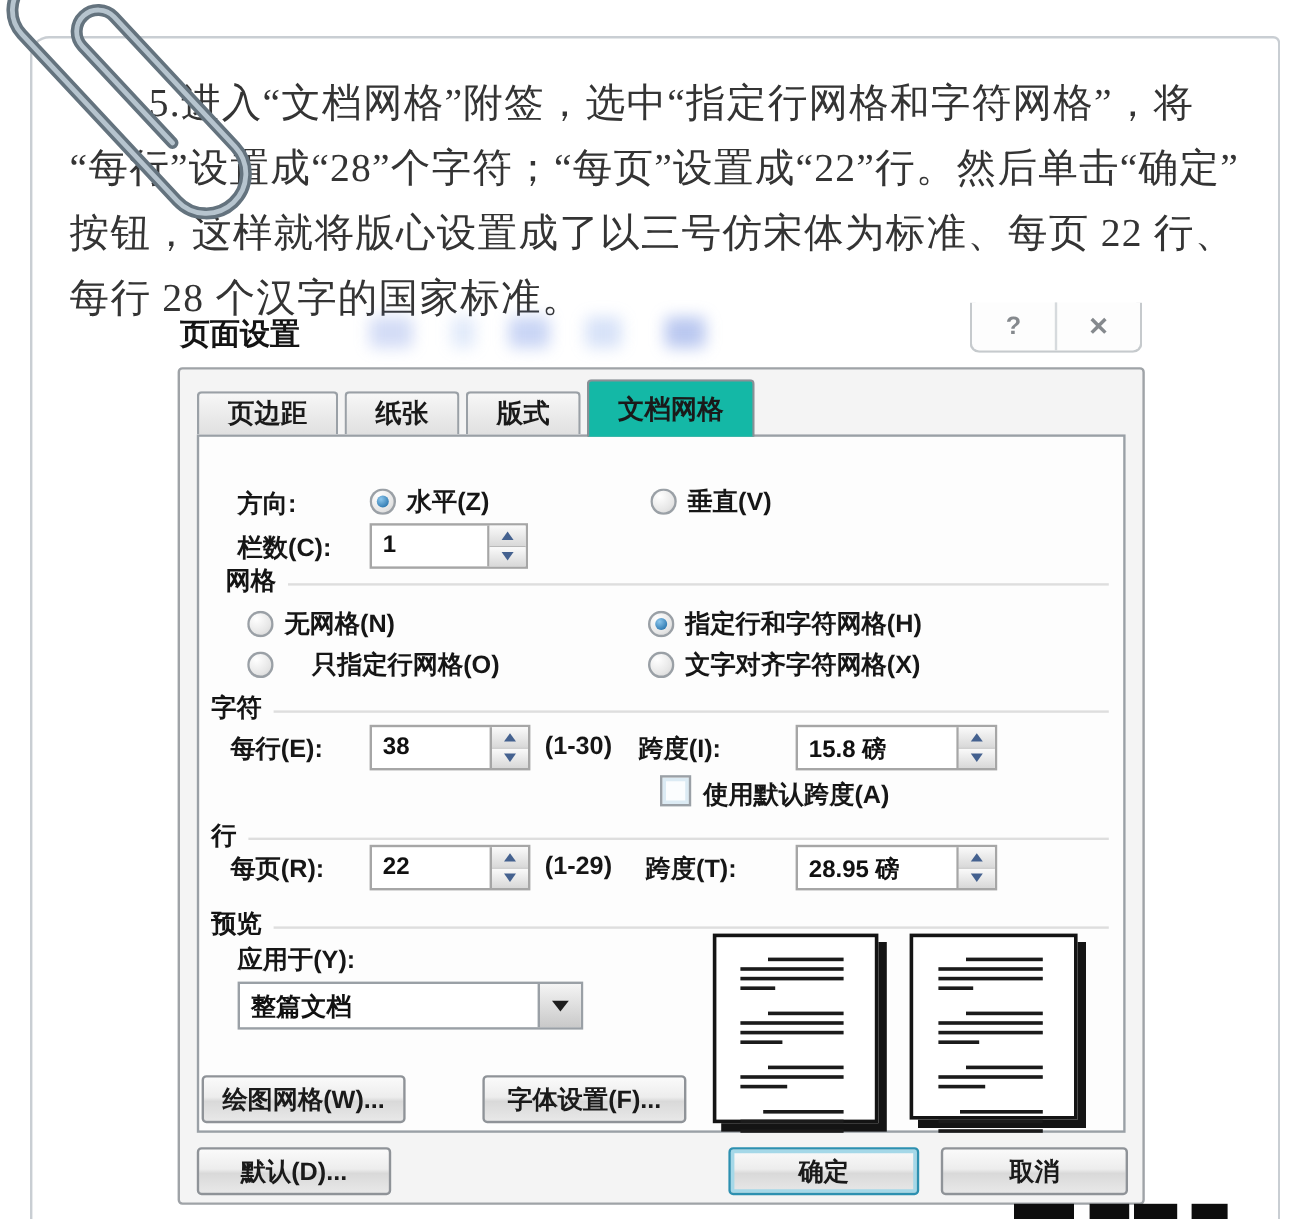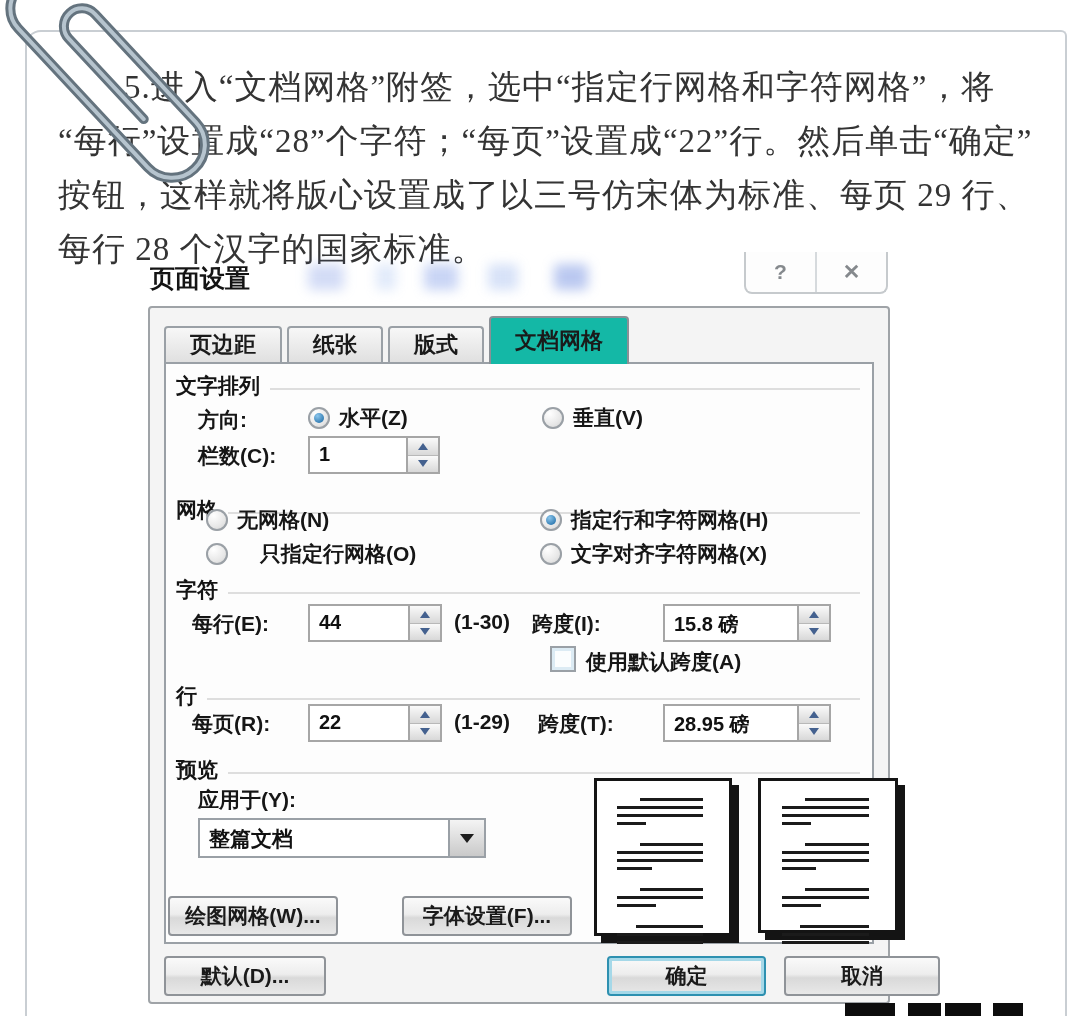--- a/index.html
+++ b/index.html
@@ -10,21 +10,21 @@
         border:2px solid #c9ced3;border-bottom:none;border-radius:16px 6px 0 0;background:#fff;}
   
   .paperclip{position:absolute;left:-6px;top:-44px;width:110px;height:300px;
              transform:rotate(-43deg);transform-origin:55px 60px;z-index:5;}
   
   .note{position:absolute;left:58px;top:60px;width:1002px;
         font-family:"Liberation Serif","DejaVu Serif",serif;
         font-size:33px;line-height:54px;color:#343434;letter-spacing:1px;}
   .note .l1{text-indent:66px;}
   
-  .dialog{position:absolute;left:148px;top:256px;width:742px;height:748px;}
+  .dialog{position:absolute;left:148px;top:256px;width:806px;height:748px;}
   .caption{position:relative;height:50px;}
   .caption-title{position:absolute;left:2px;top:6px;font-size:25px;font-weight:700;color:#141414;}
   .wm{position:absolute;top:8px;height:26px;border-radius:4px;filter:blur(6px);}
   .cap-buttons{position:absolute;right:2px;top:-4px;width:140px;height:40px;
                border:2px solid #c6cacd;border-top:none;border-radius:0 0 8px 8px;
                display:flex;background:#fdfdfd;}
   .cap-btn{flex:1;display:flex;align-items:center;justify-content:center;
            font-size:21px;font-weight:700;color:#85898d;}
   .cap-btn.help{border-right:2px solid #d6dadd;}
   .dlg-body{position:absolute;top:50px;left:0;right:0;bottom:0;background:#f4f4f4;
@@ -86,21 +86,21 @@
   <div class="card"></div>
 
   <svg class="paperclip" viewBox="0 0 110 300">
     <path d="M82 48 A28 28 0 0 0 24 48 L24 238 A33 33 0 0 0 90 238 L90 90 A18 18 0 0 0 54 90 L54 200" fill="none" stroke="#64737e" stroke-width="10" stroke-linecap="round"></path>
     <path d="M82 48 A28 28 0 0 0 24 48 L24 238 A33 33 0 0 0 90 238 L90 90 A18 18 0 0 0 54 90 L54 200" fill="none" stroke="#b6c4ce" stroke-width="4" stroke-linecap="round"></path>
   </svg>
 
   <div class="note">
     <div class="l1">5.进入“文档网格”附签，选中“指定行网格和字符网格”，将</div>
     <div>“每行”设置成“28”个字符；“每页”设置成“22”行。然后单击“确定”</div>
-    <div>按钮，这样就将版心设置成了以三号仿宋体为标准、每页 29 行、</div>
+    <div>按钮，这样就将版心设置成了以三号仿宋体为标准、每页 22 行、</div>
     <div>每行 28 个汉字的国家标准。</div>
   </div>
 
   <div class="dialog">
     <div class="caption">
       <div class="caption-title">页面设置</div>
       <div class="wm" style="left:160px;width:36px;background:rgba(110,140,225,.30);"></div>
       <div class="wm" style="left:228px;width:20px;background:rgba(120,160,230,.22);"></div>
       <div class="wm" style="left:276px;width:34px;background:rgba(100,135,225,.35);"></div>
       <div class="wm" style="left:340px;width:30px;background:rgba(110,150,230,.28);"></div>
@@ -115,24 +115,20 @@
 
       <div class="tabstrip">
         <div class="tab">页边距</div>
         <div class="tab">纸张</div>
         <div class="tab">版式</div>
         <div class="tab active">文档网格</div>
       </div>
 
       <div class="panel">
 
-        <div class="group-head" style="top:8px;">
-          <span class="t">文字排列</span>
-            <span class="rule"></span>
-        </div>
         <div class="lbl" style="left:32px;top:42px;">方向:</div>
         <div class="opt" style="left:142px;top:40px;">
           <span class="radio sel"></span>
           <span class="olbl">水平(Z)</span>
         </div>
         <div class="opt" style="left:376px;top:40px;">
           <span class="radio"></span>
           <span class="olbl">垂直(V)</span>
         </div>
         <div class="lbl" style="left:32px;top:78px;">栏数(C):</div>
@@ -141,21 +137,21 @@
           <span class="spinner">
             <span class="spin-btn up">
                 <i class="tri-up"></i>
               </span>
             <span class="spin-btn">
                 <i class="tri-down"></i>
               </span>
           </span>
         </div>
 
-        <div class="group-head" style="top:132px;">
+        <div class="group-head" style="top:106px;margin-left:12px;">
           <span class="t">网格</span>
             <span class="rule"></span>
         </div>
         <div class="opt" style="left:40px;top:142px;">
           <span class="radio"></span>
           <span class="olbl">无网格(N)</span>
         </div>
         <div class="opt" style="left:374px;top:142px;">
           <span class="radio sel"></span>
           <span class="olbl">指定行和字符网格(H)</span>
@@ -168,21 +164,21 @@
           <span class="radio"></span>
           <span class="olbl">文字对齐字符网格(X)</span>
         </div>
 
         <div class="group-head" style="top:212px;">
           <span class="t">字符</span>
             <span class="rule"></span>
         </div>
         <div class="lbl" style="left:26px;top:246px;">每行(E):</div>
         <div class="spin-input" style="left:142px;top:240px;width:130px;">
-          <span class="spin-value">44</span>
+          <span class="spin-value">38</span>
           <span class="spinner">
             <span class="spin-btn up">
                 <i class="tri-up"></i>
               </span>
             <span class="spin-btn">
                 <i class="tri-down"></i>
               </span>
           </span>
         </div>
         <div class="lbl" style="left:288px;top:246px;">(1-30)</div>

